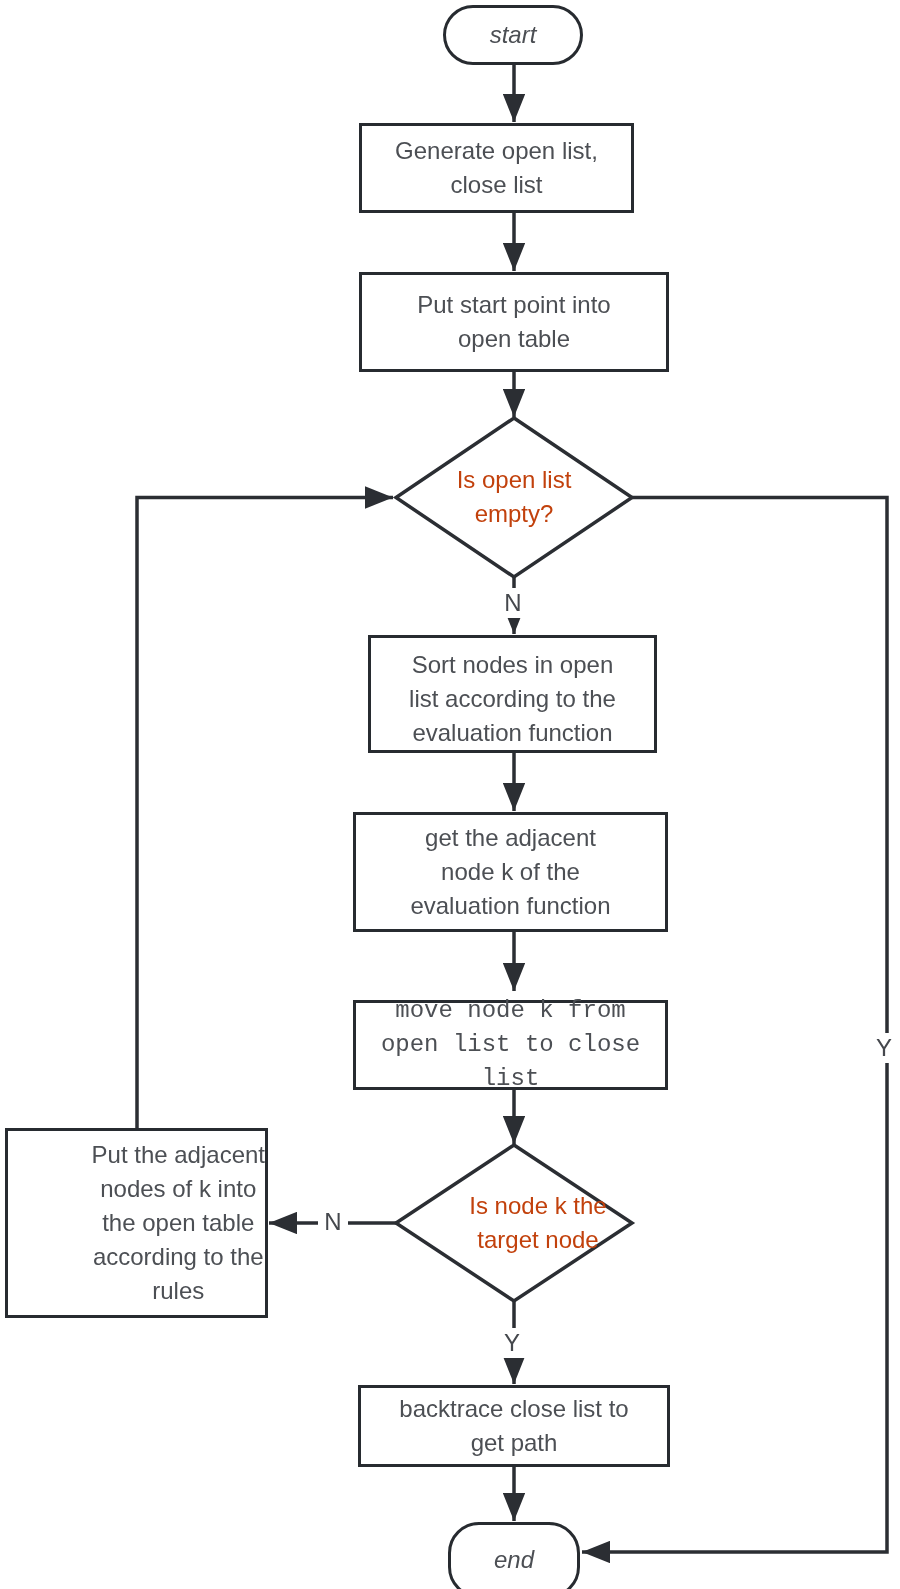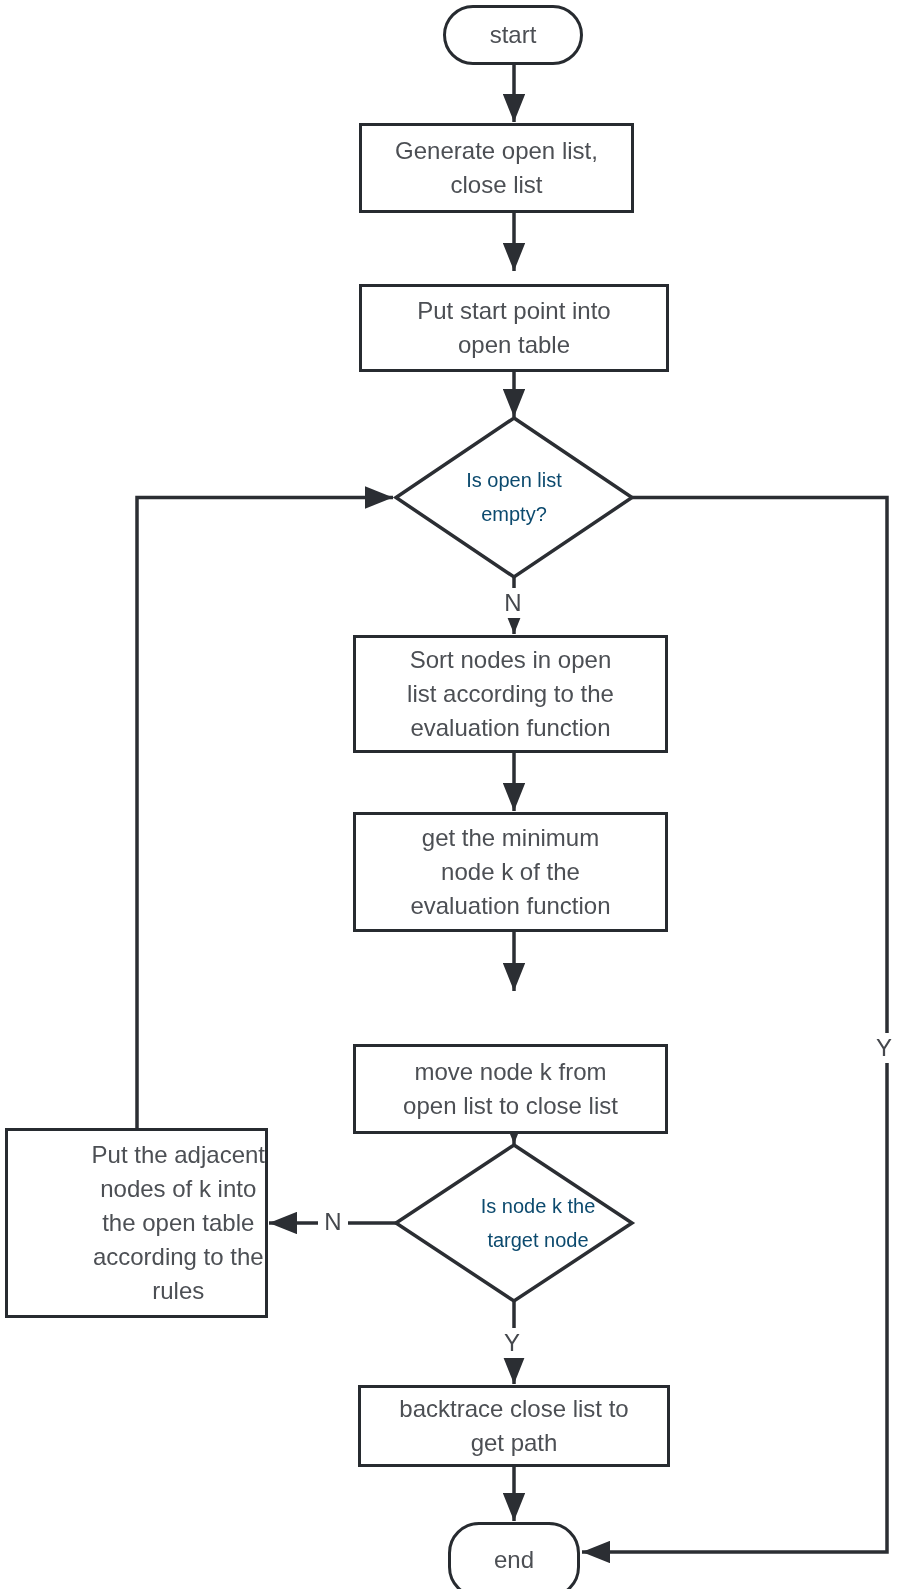--- a/index.html
+++ b/index.html
@@ -43,49 +43,50 @@
     align-items: center;
     justify-content: center;
     text-align: center;
     color: #4c4f54;
     font-size: 24px;
     line-height: 34px;
     white-space: pre-line;
   }
   .pill {
     border-radius: 31px;
+    font-style: italic;
   }
   .diamond-text {
     position: absolute;
     display: flex;
     align-items: center;
     justify-content: center;
     text-align: center;
-    color: #0c4a6e;
-    font-size: 20px;
+    color: #c2410c;
+    font-size: 24px;
     line-height: 34px;
     white-space: pre-line;
     background: transparent;
   }
   .edge-label {
     position: absolute;
     background: #ffffff;
     color: #45484d;
     font-size: 24px;
     line-height: 30px;
     text-align: center;
   }
   
   #n-start     { left: 443px; top: 5px;    width: 140px; height: 60px; }
   #n-generate  { left: 359px; top: 123px;  width: 275px; height: 90px; }
-  #n-putstart  { left: 359px; top: 272px;  width: 310px; height: 88px; margin-top: 12px; }
+  #n-putstart  { left: 359px; top: 272px;  width: 310px; height: 100px; }
   #t-d1        { left: 404px; top: 458px;  width: 220px; height: 78px; }
-  #n-sort      { left: 353px; top: 635px;  width: 315px; height: 118px; }
+  #n-sort      { left: 368px; top: 635px;  width: 289px; height: 118px; align-items: flex-end; }
   #n-getmin    { left: 353px; top: 812px;  width: 315px; height: 120px; }
-  #n-move      { left: 353px; top: 1044px;  width: 315px; height: 90px; }
+  #n-move      { left: 353px; top: 1000px;  width: 315px; height: 90px; font-family: Liberation Mono, monospace; }
   #t-d2        { left: 428px; top: 1184px; width: 220px; height: 78px; }
   #n-adjacent  { left: 5px;   top: 1128px; width: 263px; height: 190px; justify-content: flex-end; }
   #n-backtrace { left: 358px; top: 1385px; width: 312px; height: 82px; }
   #n-end       { left: 448px; top: 1522px; width: 132px; height: 76px; }
   
   #lbl-n1 { left: 499px; top: 588px;  width: 28px; height: 30px; }
   #lbl-n2 { left: 318px; top: 1207px; width: 30px; height: 30px; }
   #lbl-y1 { left: 498px; top: 1328px; width: 28px; height: 30px; }
   #lbl-y2 { left: 869px; top: 1033px; width: 30px; height: 30px; }
 </style>
@@ -137,21 +138,21 @@
 empty?</span>
   </div>
 
   <div class="node" id="n-sort">
     <span>Sort nodes in open
 list according to the
 evaluation function</span>
   </div>
 
   <div class="node" id="n-getmin">
-    <span>get the minimum
+    <span>get the adjacent
 node k of the
 evaluation function</span>
   </div>
 
   <div class="node" id="n-move">
     <span>move node k from
 open list to close list</span>
   </div>
 
   <div class="diamond-text" id="t-d2">

